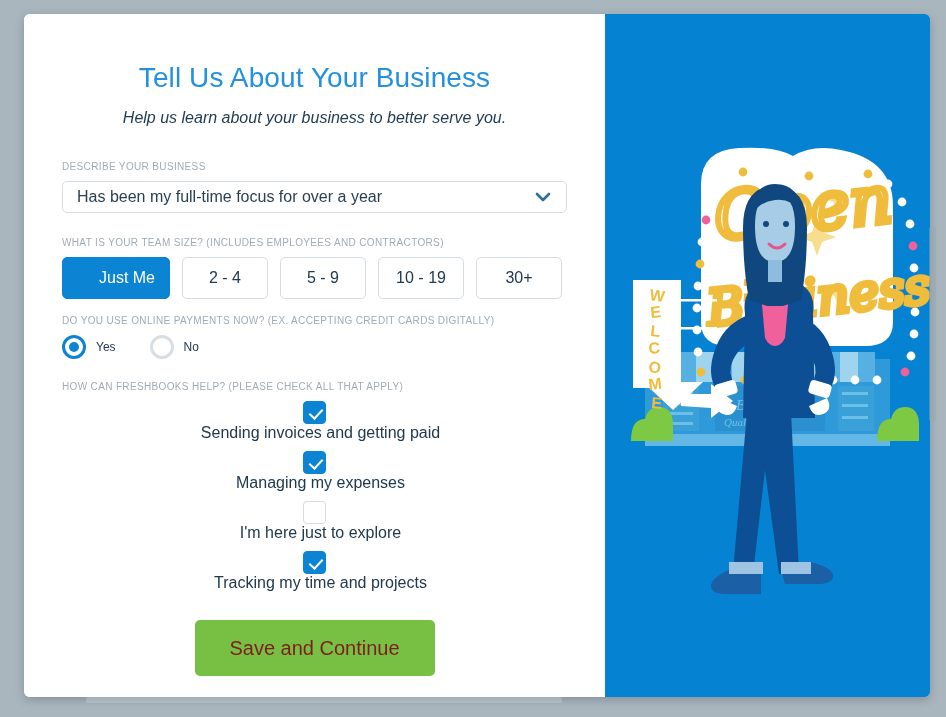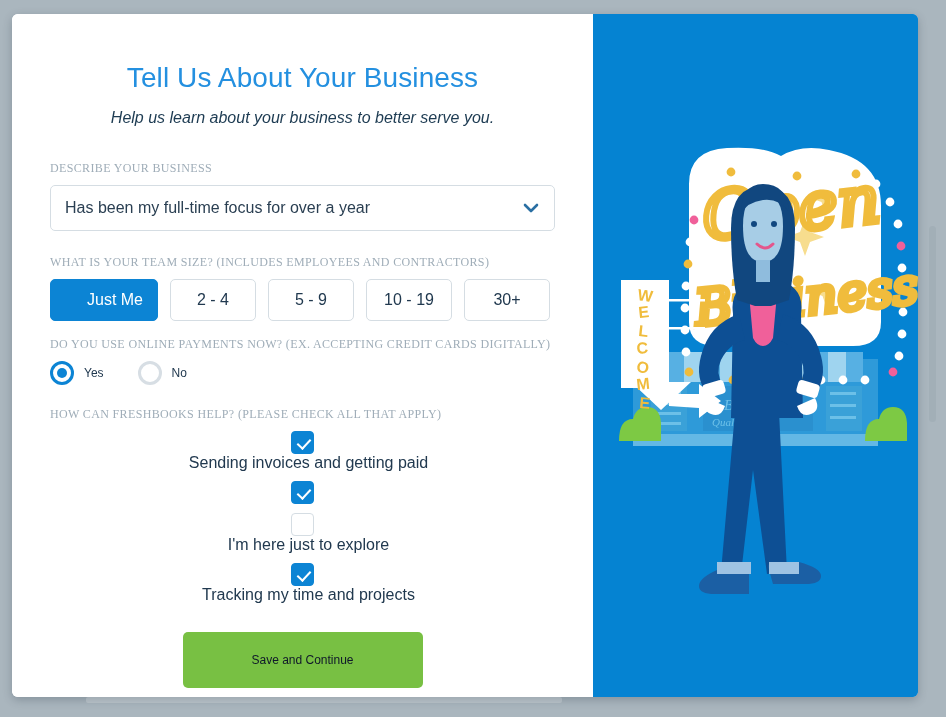--- a/index.html
+++ b/index.html
@@ -11,21 +11,21 @@
     height: 717px;
     background: #aab6be;
     font-family: "Liberation Sans", sans-serif;
     overflow: hidden;
     position: relative;
   }
 
   
   #modal-card {
     position: absolute;
-    left: 12px;
+    left: 24px;
     top: 14px;
     width: 906px;
     height: 683px;
     background: #ffffff;
     border-radius: 6px;
     box-shadow: 0 3px 10px rgba(40,55,70,0.28);
     display: flex;
     overflow: hidden;
     justify-content: center;
   }
@@ -55,33 +55,32 @@
     font-size: 16px;
     color: #1d3b52;
     font-weight: normal;
     font-style: italic;
   }
 
   .field-group { padding: 0 38px; }
   #describe-group { margin-top: 34px; }
 
   .field-label {
-    font-size: 12px;
+    font-size: 10px;
     letter-spacing: 0.35px;
     color: #9fadb8;
     text-transform: uppercase;
     margin-bottom: 9px;
     display: block;
-    font-family: Liberation Serif, serif;
   }
 
   
   .select-wrap {
     position: relative;
-    height: 46px;
+    height: 32px;
     border: 1px solid #d5dde3;
     border-radius: 5px;
     background: #fff;
     display: flex;
     align-items: center;
     box-sizing: border-box;
   }
   .select-value {
     padding-left: 14px;
     font-size: 16px;
@@ -203,22 +202,22 @@
 
   
   #submit-wrap {
     text-align: center;
     margin-top: 28px;
   }
   #save-continue-button {
     background: #78c043;
     border: none;
     border-radius: 5px;
-    color: #0f172a;
-    font-size: 12px;
+    color: #7f1d1d;
+    font-size: 20px;
     font-family: "Liberation Sans", sans-serif;
     padding: 0 30px;
     height: 56px;
     min-width: 240px;
     cursor: pointer;
   }
 
   
   #pagination-dots {
     margin-top: 30px;
@@ -323,20 +322,21 @@
     <div class="field-group" id="help-group">
       <span class="field-label">HOW CAN FRESHBOOKS HELP? (PLEASE CHECK ALL THAT APPLY)</span>
 
       <div class="check-item checked">
         <span class="check-mark"></span>
         <span class="check-label">Sending invoices and getting paid</span>
       </div>
 
       <div class="check-item checked">
         <span class="check-mark"></span>
+        <span class="check-label">Managing my expenses</span>
       </div>
 
       <div class="check-item">
         <span class="check-mark"></span>
         <span class="check-label">I'm here just to explore</span>
       </div>
 
       <div class="check-item checked">
         <span class="check-mark"></span>
         <span class="check-label">Tracking my time and projects</span>

